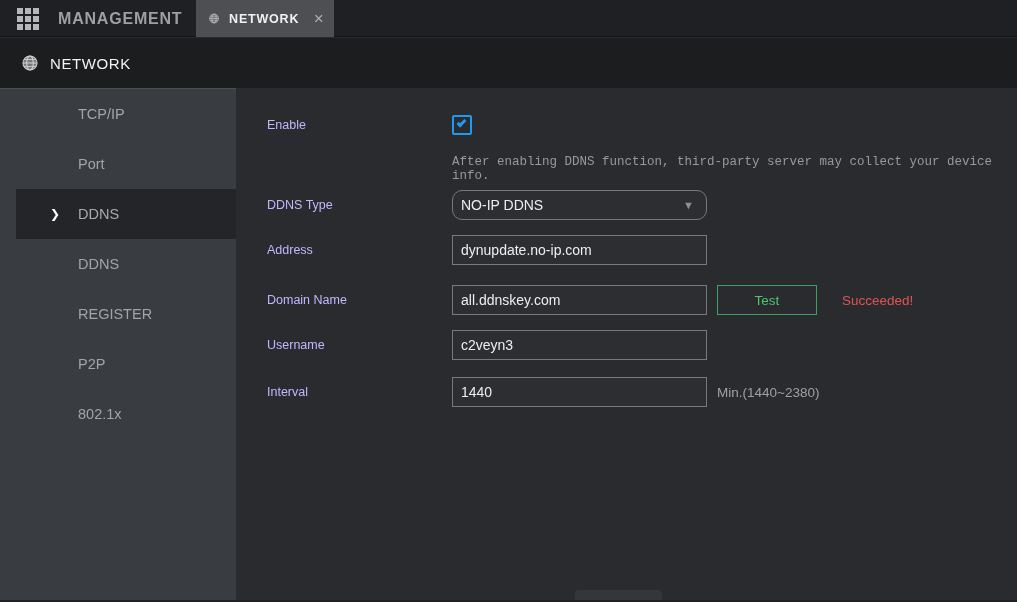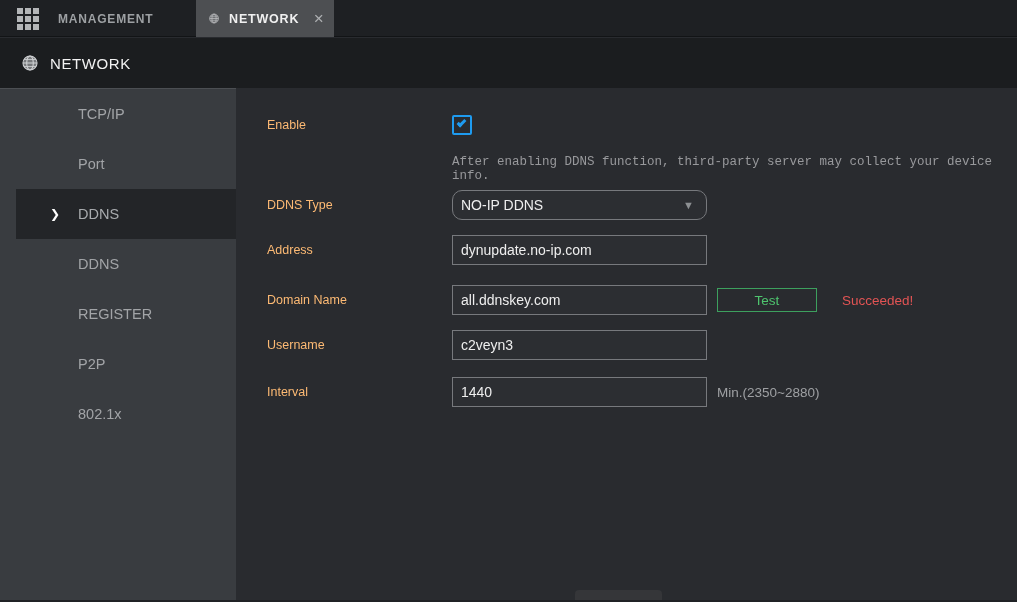--- a/index.html
+++ b/index.html
@@ -25,21 +25,21 @@
   .tab-management {
     padding-left: 17px; width: 196px;
   }
   .grid-icon {
     width: 22px; height: 22px;
     display: grid; grid-template-columns: repeat(3, 6px); grid-template-rows: repeat(3, 6px);
     gap: 2px; margin-right: 19px;
   }
   .grid-icon span { background: #b4b6b8; }
   .tab-management .tab-label {
-    color: #9da0a3; font-size: 12px; font-weight: bold; letter-spacing: 0.8px;
+    color: #9da0a3; font-size: 16px; font-weight: bold; letter-spacing: 0.8px;
   }
   .tab-network {
     background: #4d4f52; width: 138px; padding: 0 10px 0 13px;
     position: relative;
   }
   .tab-network .tab-label {
     color: #f0f0f0; font-size: 12.5px; font-weight: bold; letter-spacing: 0.8px;
     margin: 0 14px 0 10px; flex: 1;
   }
   .tab-close {
@@ -76,21 +76,21 @@
     color: #ffffff; font-size: 12px; font-weight: bold;
   }
 
   
   .content {
     flex: 1; height: 514px; background: #292b2f; position: relative;
     padding-top: 22px;
   }
   .row { display: flex; align-items: center; height: 30px; }
   .row .f-label {
-    width: 216px; padding-left: 31px; color: #fdba74; font-size: 12.5px;
+    width: 216px; padding-left: 31px; color: #c4b5fd; font-size: 12.5px;
     flex-shrink: 0;
   }
   .checkbox {
     width: 20px; height: 20px; border: 2px solid #1e9bf0; border-radius: 2px;
     position: relative; cursor: pointer; background: transparent;
   }
   .checkbox .check {
     position: absolute; left: 3px; top: 3px; width: 9px; height: 5px;
     border-left: 3px solid #1e9bf0; border-bottom: 3px solid #1e9bf0;
     transform: rotate(-45deg);
@@ -115,21 +115,21 @@
   .f-select {
     display: flex; align-items: center; position: relative; cursor: pointer; border-radius: 10px;
   }
   .select-arrow {
     position: absolute; right: 12px; top: 50%; transform: translateY(-50%);
     color: #8d9093; font-size: 11px;
   }
   .pw { font-size: 12px; font-weight: bold; letter-spacing: 1px; }
 
   .test-btn {
-    margin-left: 10px; width: 100px; height: 24px;
+    margin-left: 10px; width: 100px; height: 30px;
     background: transparent; border: 1px solid #3da05e; color: #4ec46e;
     font-size: 13.5px; cursor: pointer;
     font-family: "Liberation Sans", "DejaVu Sans", sans-serif;
   }
   .status-text { margin-left: 25px; color: #e25454; font-size: 13.5px; }
   .hint-text { margin-left: 10px; color: #9ea0a3; font-size: 13.5px; }
 
   .partial-btn {
     position: absolute; left: 339px; bottom: 0; width: 87px; height: 12px;
     background: #353639; border-radius: 4px 4px 0 0; cursor: pointer;
@@ -243,20 +243,20 @@
 
     <div class="row mt-username">
       <div class="f-label">Username</div>
       <input class="f-input" type="text" value="c2veyn3" style="">
     </div>
 
 
     <div class="row mt-interval">
       <div class="f-label">Interval</div>
       <input class="f-input" type="text" value="1440" style="">
-      <div class="hint-text">Min.(2350~2880)</div>
+      <div class="hint-text">Min.(1440~2380)</div>
     </div>
 
     <div class="partial-btn"></div>
   </div>
 </div>
 
 <div class="bottom-edge"></div>
 
 </body></html>

